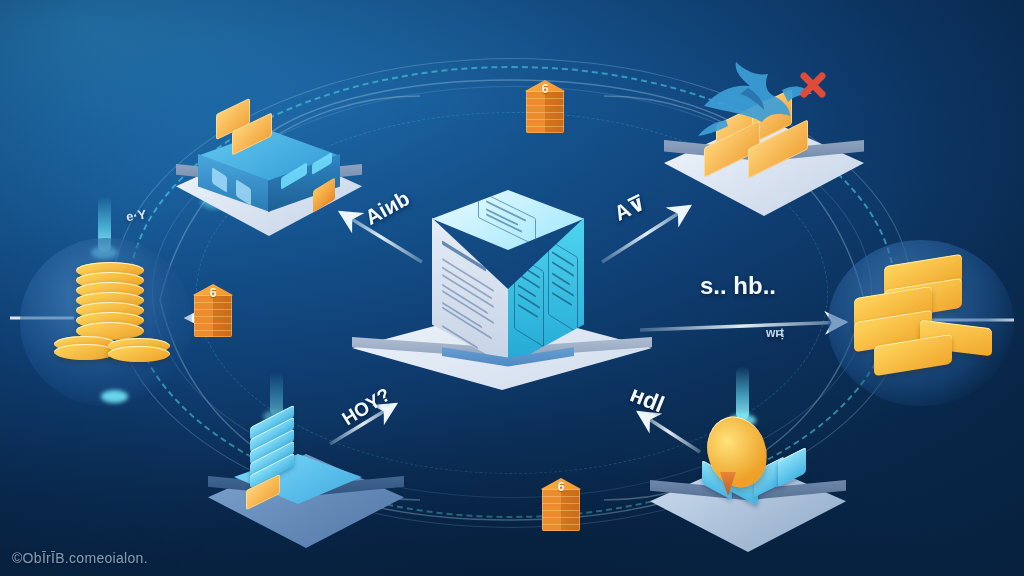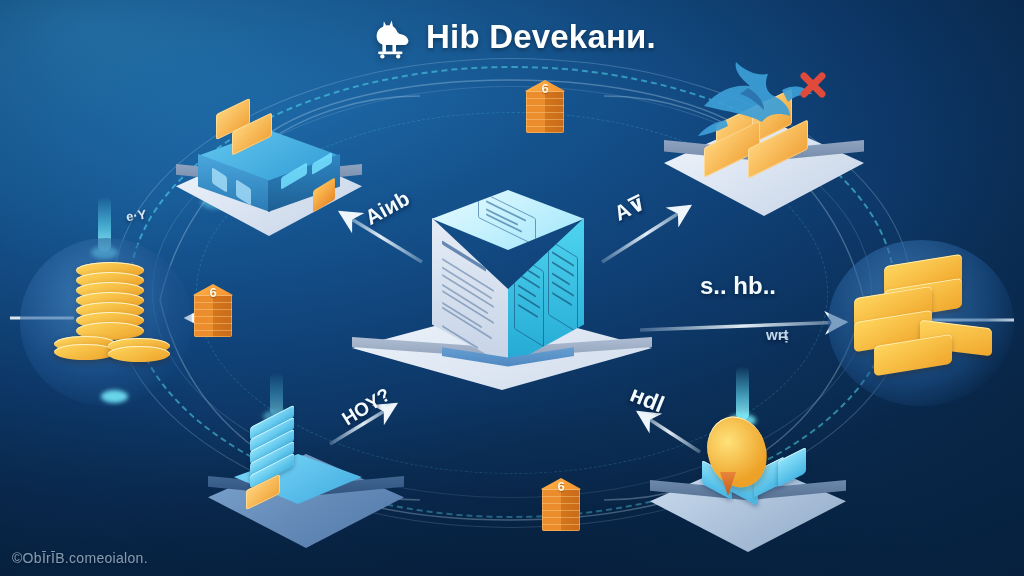--- a/index.html
+++ b/index.html
@@ -58,21 +58,21 @@
     background:linear-gradient(90deg,#eb8d2c 0%,#eb8d2c 50%,#d4761d 50%,#c96b18 100%);
     box-shadow:inset 0 0 0 1px rgba(255,196,120,.5);}
   .cube .body:before{content:"";position:absolute;inset:0;
     background:repeating-linear-gradient(180deg, rgba(255,214,150,.42) 0 1px, rgba(0,0,0,0) 1px 7px);}
   .cube .glyph{position:absolute;left:0;top:1px;width:46px;text-align:center;
     color:#fff6e4;font-size:13px;font-weight:700;z-index:3;text-shadow:0 1px 1px rgba(120,60,0,.6);}
 
   
   .alabel{position:absolute;z-index:32;color:#f4fbff;font-weight:700;
     text-shadow:0 2px 4px rgba(0,20,48,.7);white-space:nowrap;}
-  .alabel.sub{font-size:15px;font-weight:600;color:#cfe6f6;opacity:.92;}
+  .alabel.sub{font-size:12px;font-weight:600;color:#cfe6f6;opacity:.92;}
 
   
   .center{position:absolute;left:352px;top:190px;width:300px;height:230px;z-index:30;}
   .podium{position:absolute;left:0;top:118px;width:300px;height:105px;
     background:linear-gradient(160deg,#eef4fb,#cdd9ea);
     clip-path:polygon(50% 0,100% 38%,50% 78%,0 38%);
     box-shadow:0 16px 28px rgba(4,24,52,.45);}
   .podium-side{position:absolute;left:0;top:147px;width:300px;height:36px;
     background:linear-gradient(180deg,#aebdd2,#7d8fab);
     clip-path:polygon(0 0,50% 30%,100% 0,100% 28%,50% 58%,0 28%);}
@@ -169,35 +169,20 @@
       <path d="M330,444 L 396,404"></path>
       <path d="M700,452 L 638,412"></path>
     </g>
 
     <g stroke="rgba(238,246,252,.9)" stroke-width="3" fill="none">
       <line x1="10" y1="318" x2="74" y2="318"></line>
       <line x1="900" y1="320" x2="1014" y2="320"></line>
     </g>
   </svg>
 
-  <div class="header">
-    <svg class="logo-mark" viewBox="0 0 64 64">
-      <g fill="#ffffff">
-        <path d="M22 10 l5 9 -6 1 z"></path>
-        <path d="M33 9 l2 10 -6 -1 z"></path>
-        <path d="M20 18 c7 -4 14 -3 18 2 c3 4 3 7 8 8 c5 1 9 4 10 8 c1 4 -2 7 -6 7 l-26 0 c-7 0 -12 -5 -12 -12 c0 -6 3 -11 8 -13 z"></path>
-        <rect x="20" y="40" width="5" height="13" rx="2"></rect>
-        <rect x="34" y="40" width="5" height="13" rx="2"></rect>
-        <rect x="14" y="52" width="34" height="4" rx="2"></rect>
-        <circle cx="20" cy="59" r="3"></circle>
-        <circle cx="42" cy="59" r="3"></circle>
-      </g>
-    </svg>
-    <div class="brand">Hib Devekaни.</div>
-  </div>
 
   <div class="node" style="left:20px;top:238px;width:180px;height:168px;">
     <div class="halo" style="left:0;top:0;width:172px;height:168px;"></div>
     <div class="coin-d" style="left:56px;top:24px;width:68px;height:17px;"></div>
     <div class="coin-d" style="left:56px;top:34px;width:68px;height:17px;"></div>
     <div class="coin-d" style="left:56px;top:44px;width:68px;height:17px;"></div>
     <div class="coin-d" style="left:56px;top:54px;width:68px;height:17px;"></div>
     <div class="coin-d" style="left:56px;top:64px;width:68px;height:17px;"></div>
     <div class="coin-d" style="left:56px;top:74px;width:68px;height:17px;"></div>
     <div class="coin-d" style="left:56px;top:84px;width:68px;height:18px;"></div>

